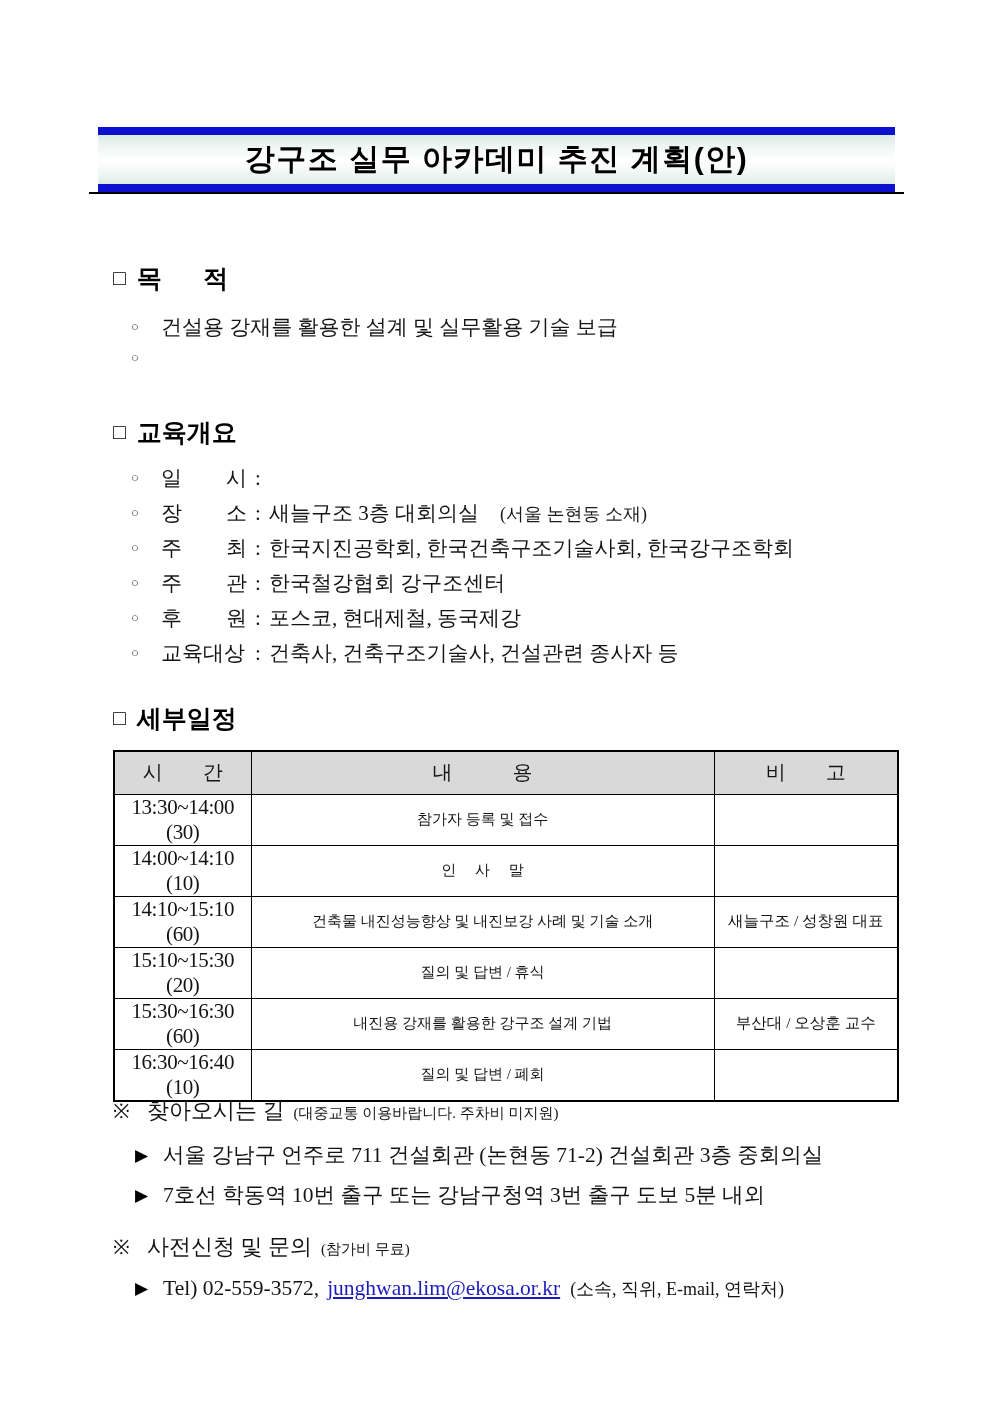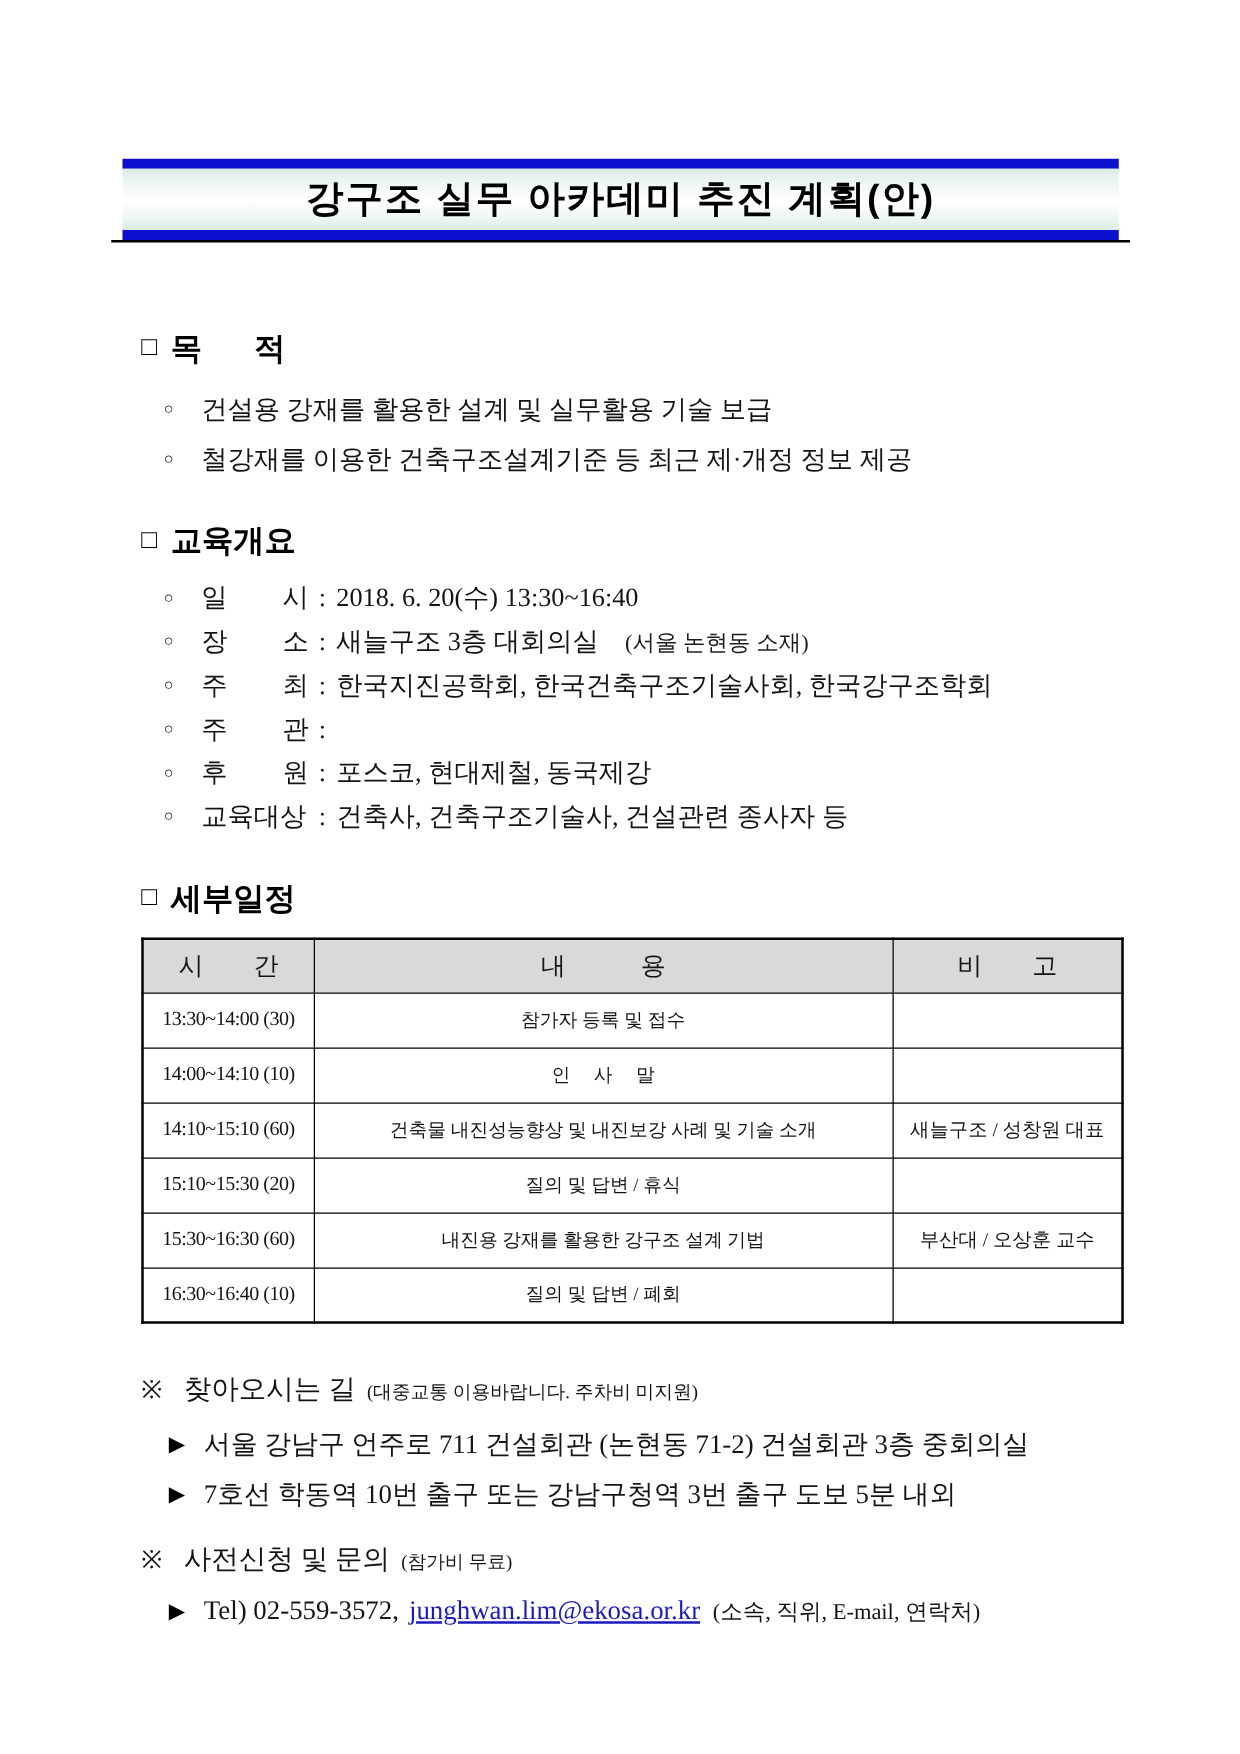--- a/index.html
+++ b/index.html
@@ -60,21 +60,21 @@
   table,th,td{border:1.5px solid #000;}
   table{border-width:2.5px;}
   th{
     background:var(--table-header-bg);height:43px;
     font-weight:400;font-size:20px;text-align:center;vertical-align:middle;
   }
   td{height:44px;text-align:center;vertical-align:middle;}
   .col-time{width:137px;}
   .col-content{width:463px;}
   .col-remark{width:184px;}
-  td.c-time{font-size:16px;letter-spacing:-0.4px;font-family:"Liberation Serif","DejaVu Serif",serif;}
+  td.c-time{font-size:21px;letter-spacing:-0.4px;font-family:"Liberation Serif","DejaVu Serif",serif;}
   td.c-content{font-size:15px;}
   td.c-remark{font-size:15.5px;}
 
   
   .note-head{display:flex;align-items:baseline;font-size:22px;}
   .ast{flex:0 0 34px;font-size:20px;}
   .note-small{font-size:15px;margin-left:9px;}
   .tri-line{display:flex;align-items:baseline;height:40px;margin-left:22px;font-size:21.5px;}
   .tri{flex:0 0 28px;font-size:17px;position:relative;top:-1px;color:#000;}
   .email-link{color:var(--link-blue);text-decoration:underline;cursor:pointer;margin:0 6px 0 8px;}
@@ -99,54 +99,53 @@
       <span class="sq" data-bind="sections.purpose.marker">□</span>
       <span data-bind="sections.purpose.heading">목      적</span>
     </div>
     <div style="height:18px;"></div>
     <div class="b-line">
       <span class="circ" data-bind="sections.purpose.bullets.0.marker">○</span>
       <span data-bind="sections.purpose.bullets.0.text">건설용 강재를 활용한 설계 및 실무활용 기술 보급</span>
     </div>
     <div class="b-line">
       <span class="circ" data-bind="sections.purpose.bullets.1.marker">○</span>
-      <span data-bind="sections.purpose.bullets.1.text">철강재를 이용한 건축구조설계기준 등 최근 제·개정 정보 제공</span>
     </div>
   </div>
 
   <div class="section" style="top:416px;">
     <div class="sec-head">
       <span class="sq" data-bind="sections.overview.marker">□</span>
       <span data-bind="sections.overview.heading">교육개요</span>
     </div>
     <div style="height:15px;"></div>
 
     <div class="ov-line">
       <span class="circ" data-bind="sections.overview.items.0.marker">○</span>
       <span class="ov-label" data-bind="sections.overview.items.0.label">일 시</span>
       <span class="ov-colon" data-bind="sections.overview.colon">:</span>
-      <span class="ov-value" data-bind="sections.overview.items.0.value">2018. 6. 20(수) 13:30~16:40</span>
     </div>
     <div class="ov-line">
       <span class="circ" data-bind="sections.overview.items.1.marker">○</span>
       <span class="ov-label" data-bind="sections.overview.items.1.label">장 소</span>
       <span class="ov-colon" data-bind="sections.overview.colon">:</span>
       <span class="ov-value" data-bind="sections.overview.items.1.value">새늘구조 3층 대회의실</span>
       <span class="ov-note" data-bind="sections.overview.items.1.note">(서울 논현동 소재)</span>
     </div>
     <div class="ov-line">
       <span class="circ" data-bind="sections.overview.items.2.marker">○</span>
       <span class="ov-label" data-bind="sections.overview.items.2.label">주 최</span>
       <span class="ov-colon" data-bind="sections.overview.colon">:</span>
       <span class="ov-value" data-bind="sections.overview.items.2.value">한국지진공학회, 한국건축구조기술사회, 한국강구조학회</span>
     </div>
     <div class="ov-line">
       <span class="circ" data-bind="sections.overview.items.3.marker">○</span>
       <span class="ov-label" data-bind="sections.overview.items.3.label">주 관</span>
       <span class="ov-colon" data-bind="sections.overview.colon">:</span>
+      <span class="ov-value" data-bind="sections.overview.items.3.value">한국철강협회 강구조센터</span>
     </div>
     <div class="ov-line">
       <span class="circ" data-bind="sections.overview.items.4.marker">○</span>
       <span class="ov-label" data-bind="sections.overview.items.4.label">후 원</span>
       <span class="ov-colon" data-bind="sections.overview.colon">:</span>
       <span class="ov-value" data-bind="sections.overview.items.4.value">포스코, 현대제철, 동국제강</span>
     </div>
     <div class="ov-line">
       <span class="circ" data-bind="sections.overview.items.5.marker">○</span>
       <span class="ov-label" data-bind="sections.overview.items.5.label">교육대상</span>

